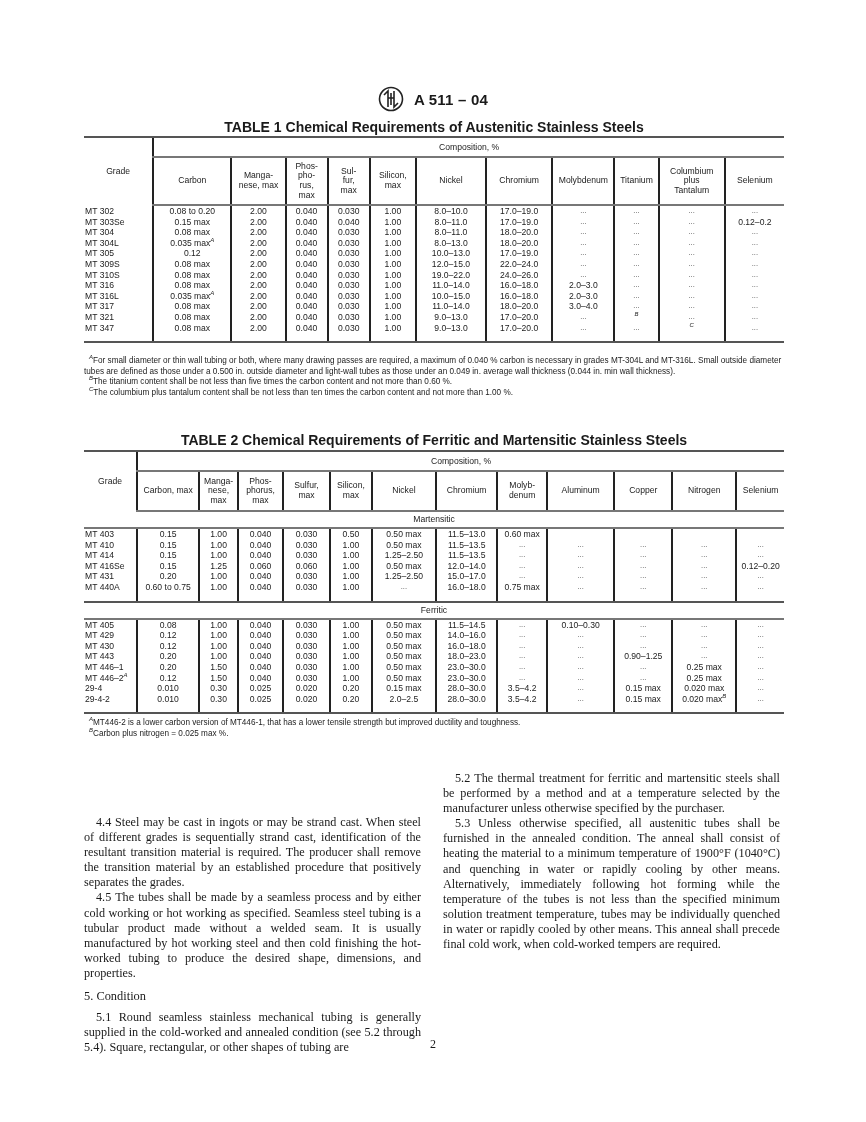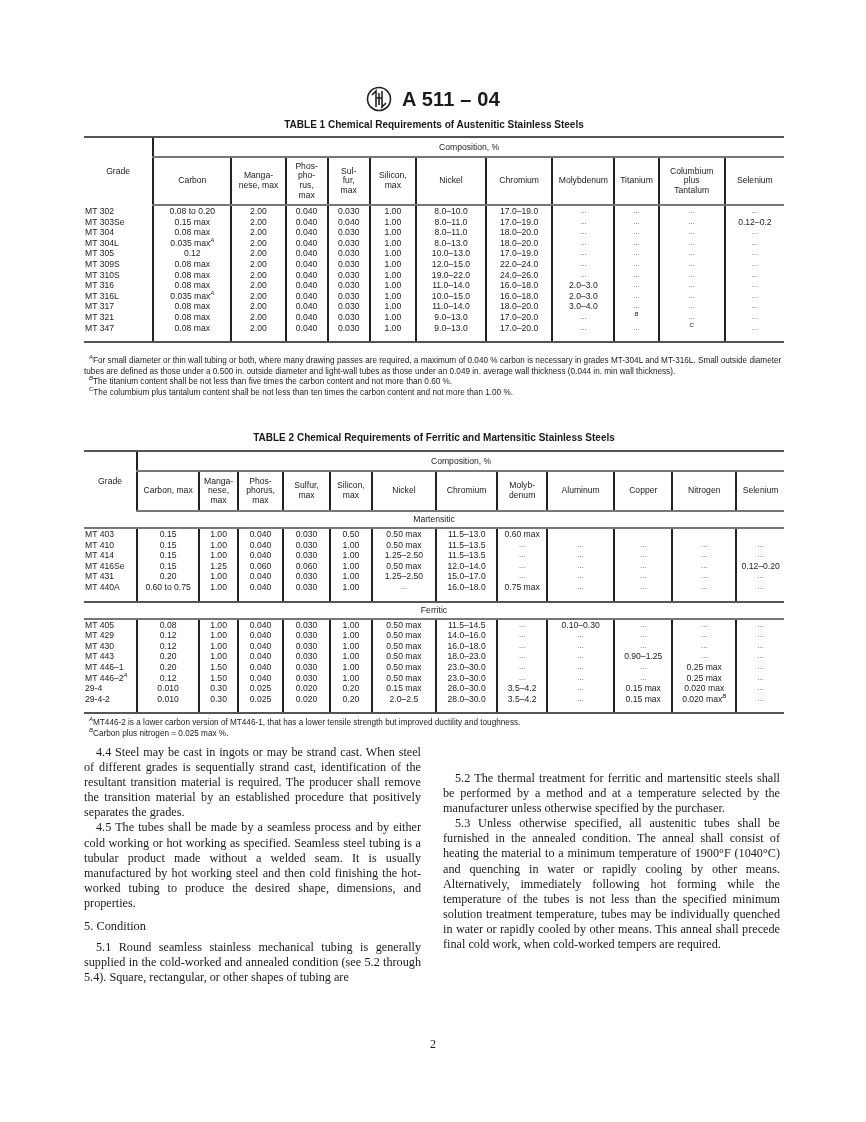--- a/index.html
+++ b/index.html
@@ -1,22 +1,22 @@
 <!DOCTYPE html>
 <html><head>
 <meta charset="utf-8">
 <style>
   html, body { margin: 0; padding: 0; background: #ffffff; }
   body { width: 866px; height: 1122px; position: relative; overflow: hidden; color: #1a1a1a; }
 
   #hdr { position: absolute; top: 86px; left: 0; width: 866px; text-align: center; }
   #hdr .logo { display: inline-block; vertical-align: middle; width: 26px; height: 26px; margin-right: 6px; }
-  #hdr .designation { display: inline-block; vertical-align: middle; font-family: "Liberation Sans", sans-serif; font-weight: bold; font-size: 20px; letter-spacing: 0.2px; }
-
-  .tcap { position: absolute; left: 84px; width: 700px; text-align: center; font-family: "Liberation Sans", sans-serif; font-weight: bold; font-size: 10px; }
+  #hdr .designation { display: inline-block; vertical-align: middle; font-family: "Liberation Sans", sans-serif; font-weight: bold; font-size: 15px; letter-spacing: 0.2px; }
+
+  .tcap { position: absolute; left: 84px; width: 700px; text-align: center; font-family: "Liberation Sans", sans-serif; font-weight: bold; font-size: 14px; }
 
   table.t { position: absolute; left: 84px; width: 700px; border-collapse: collapse; font-family: "Liberation Sans", sans-serif; font-size: 8.6px; line-height: 10.6px; color: #222; }
   table.t td, table.t th { padding: 0 2px; text-align: center; font-weight: normal; white-space: nowrap; }
   table.t thead tr.top th { border-top: 2px solid #555; }
   table.t th.vl, table.t td.vl { border-left: 2px solid #222; }
   table.t th.cmp { border-bottom: 2px solid #777; height: 18px; }
   table.t thead tr.cols th { border-bottom: 2px solid #777; vertical-align: middle; line-height: 9.6px; }
   table.t td.g { text-align: left; padding-left: 1px; }
   table.t tbody.body tr.last td { border-bottom: 2px solid #555; padding-bottom: 8px; }
   table.t td.dot { font-size: 7.5px; color: #444; }
@@ -485,21 +485,21 @@
         <td class="vl dot">...</td>
       </tr>
     </tbody>
 </table>
 
 <div class="fn" id="t2fn" style="top:718px;">
     <p class="ind"><sup>A</sup>MT446-2 is a lower carbon version of MT446-1, that has a lower tensile strength but improved ductility and toughness.</p>
     <p class="ind"><sup>B</sup>Carbon plus nitrogen = 0.025 max %.</p>
   </div>
 
-<div class="col" id="colL" style="left:84px;top:745px;">
+<div class="col" id="colL" style="left:84px;top:815px;">
     <p class="ind">4.4 Steel may be cast in ingots or may be strand cast. When steel of different grades is sequentially strand cast, identification of the resultant transition material is required. The producer shall remove the transition material by an established procedure that positively separates the grades.</p>
     <p class="ind">4.5 The tubes shall be made by a seamless process and by either cold working or hot working as specified. Seamless steel tubing is a tubular product made without a welded seam. It is usually manufactured by hot working steel and then cold finishing the hot-worked tubing to produce the desired shape, dimensions, and properties.</p>
     <h3>5. Condition</h3>
     <p class="ind">5.1 Round seamless stainless mechanical tubing is generally supplied in the cold-worked and annealed condition (see 5.2 through 5.4). Square, rectangular, or other shapes of tubing are</p>
   </div>
 <div class="col" id="colR" style="left:443px;top:771px;">
     <p class="ind">5.2 The thermal treatment for ferritic and martensitic steels shall be performed by a method and at a temperature selected by the manufacturer unless otherwise specified by the purchaser.</p>
     <p class="ind">5.3 Unless otherwise specified, all austenitic tubes shall be furnished in the annealed condition. The anneal shall consist of heating the material to a minimum temperature of 1900°F (1040°C) and quenching in water or rapidly cooling by other means. Alternatively, immediately following hot forming while the temperature of the tubes is not less than the specified minimum solution treatment temperature, tubes may be individually quenched in water or rapidly cooled by other means. This anneal shall precede final cold work, when cold-worked tempers are required.</p>
   </div>
 

